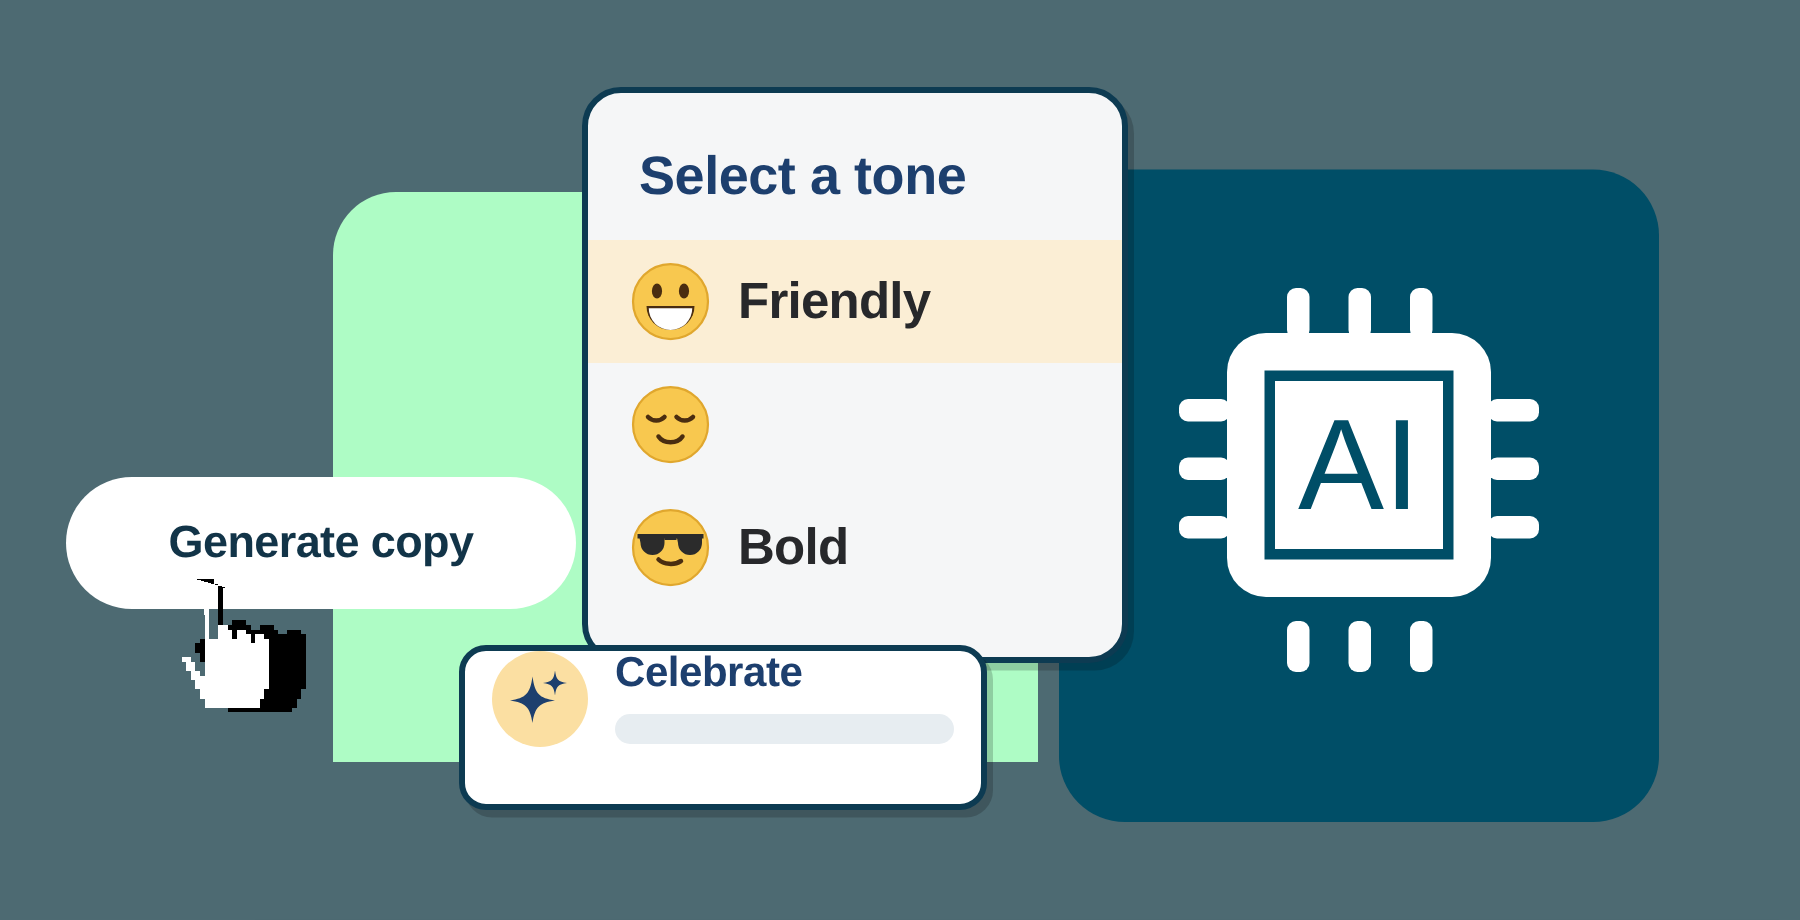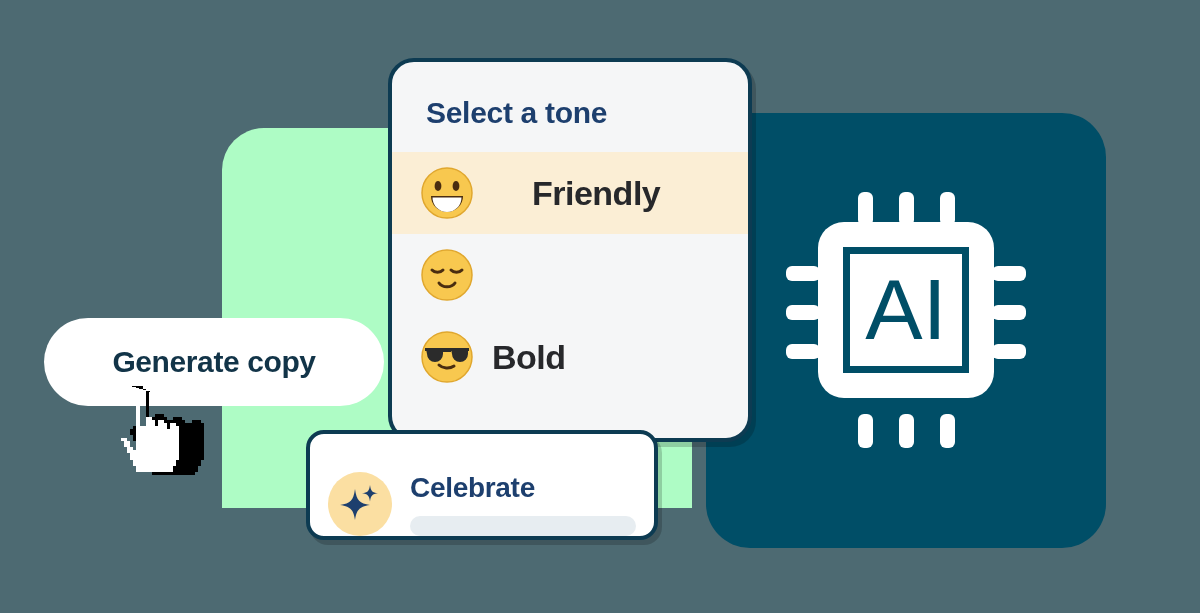--- a/index.html
+++ b/index.html
@@ -92,36 +92,36 @@
     height: 384px;
     background: #f5f6f7;
     border: 4px solid #0d3b52;
     border-radius: 26px;
     box-sizing: border-box;
     overflow: hidden;
     box-shadow: 4px 5px 0 rgba(0,0,0,0.18);
   }
   .tone-title {
     color: #1d3f6e;
-    font-size: 30px;
+    font-size: 36px;
     font-weight: bold;
     letter-spacing: -0.3px;
     padding: 34px 0 0 34px;
     margin: 0;
   }
   .tone-list { margin-top: 22px; }
   .tone-row {
     display: flex;
     align-items: center;
     height: 82px;
     padding-left: 26px;
     box-sizing: border-box;
     cursor: pointer;
   }
-  .tone-row.selected { background: #fbeed5; gap: 40px; }
+  .tone-row.selected { background: #fbeed5; }
   .tone-emoji {
     font-size: 44px;
     line-height: 1;
     width: 58px;
     flex: 0 0 58px;
     text-align: center;
   }
   .tone-emoji svg { display: block; width: 52px; height: 52px; margin: 0 auto; }
   .tone-label {
     font-size: 34px;
@@ -136,21 +136,21 @@
     position: absolute;
     left: 306px;
     top: 430px;
     width: 352px;
     height: 110px;
     background: #ffffff;
     border: 4px solid #0d3b52;
     border-radius: 18px;
     box-sizing: border-box;
     display: flex;
-    align-items: flex-end;
+    align-items: flex-start;
     padding: 0 18px;
     box-shadow: 4px 5px 0 rgba(0,0,0,0.18);
   }
   .celebrate-icon {
     width: 64px;
     height: 64px;
     flex: 0 0 64px;
     border-radius: 50%;
     background: #fbdfa2;
     display: flex;

